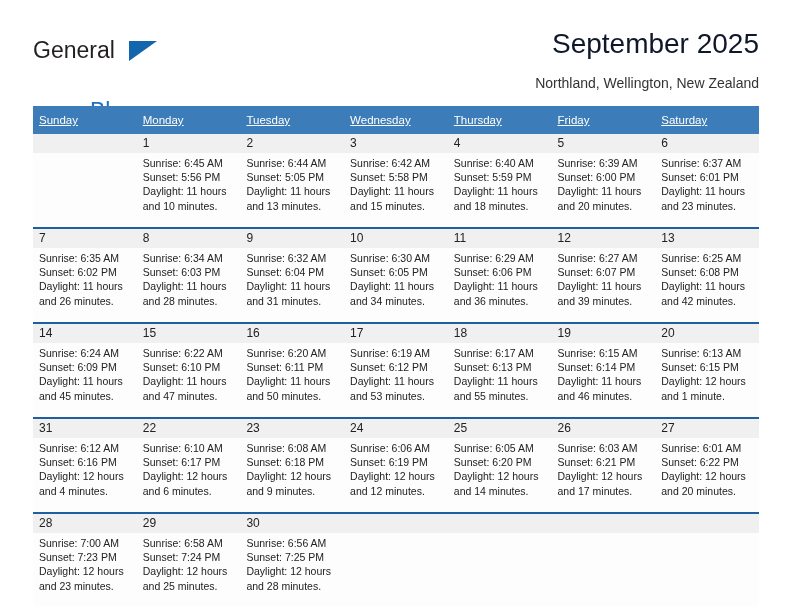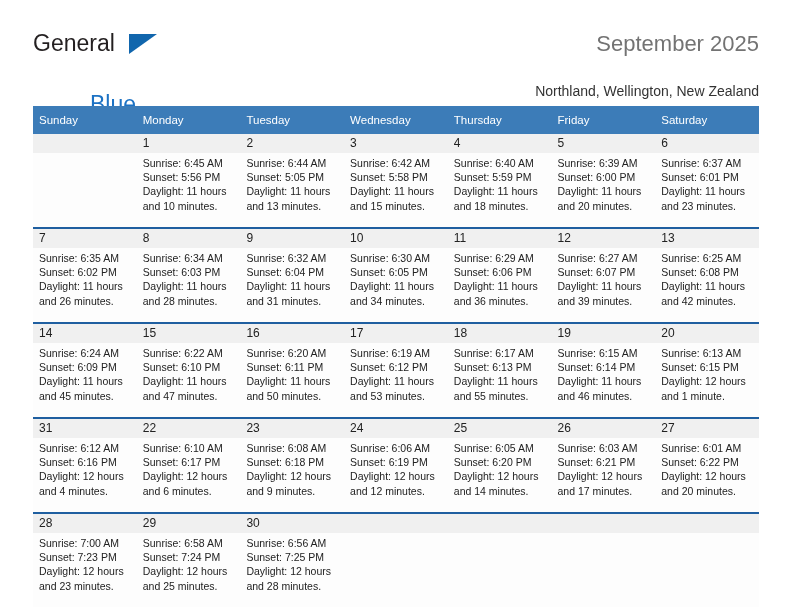--- a/index.html
+++ b/index.html
@@ -25,21 +25,21 @@
   .header {
     position: absolute;
     left: 33px;
     top: 28px;
     width: 726px;
     height: 72px;
   }
   .brand {
     position: absolute;
     left: 0;
-    top: 2px;
+    top: 9px;
     width: 230px;
     height: 60px;
   }
   .brand-general {
     position: absolute;
     left: 0;
     top: 0;
     font-size: 23px;
     letter-spacing: 0px;
     color: #231f20;
@@ -64,31 +64,31 @@
     border-right: 28px solid transparent;
   }
 
   .title-block {
     position: absolute;
     right: 0;
     top: 0;
     text-align: right;
   }
   .cal-title {
-    font-size: 22px;
+    font-size: 28px;
     font-weight: normal;
-    color: #737373;
+    color: #0f172a;
     line-height: 32px;
     white-space: nowrap;
   }
   .cal-subtitle {
     font-size: 14px;
     color: #333333;
     line-height: 22px;
-    margin-top: 20px;
+    margin-top: 12px;
     white-space: nowrap;
   }
 
   
   .calendar {
     position: absolute;
     left: 33px;
     top: 106px;
     width: 726px;
     border-collapse: collapse;
@@ -96,20 +96,21 @@
   }
   .calendar th {
     background: #3c7cb8;
     color: #ffffff;
     font-size: 11.5px;
     font-weight: normal;
     text-align: left;
     padding: 5px 0 5px 6px;
     height: 18px;
     border: none;
+    text-decoration: underline;
   }
   .calendar td {
     vertical-align: top;
     padding: 0;
     border: none;
     width: 103.7px;
   }
   .daynum-row td {
     background: #f0f0f0;
     font-size: 12px;

